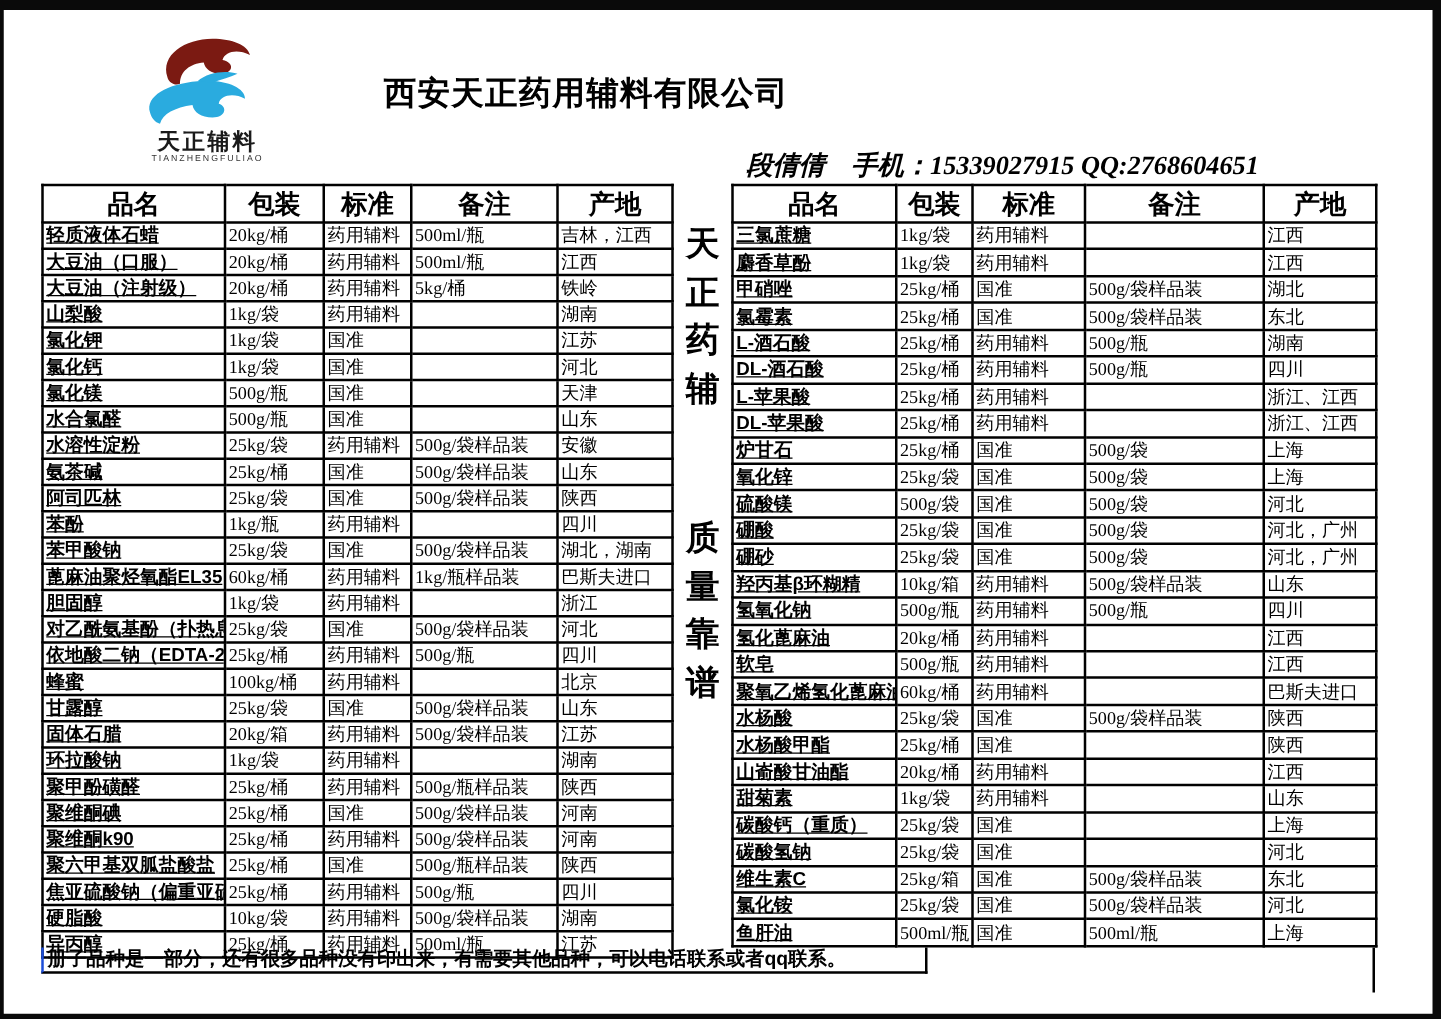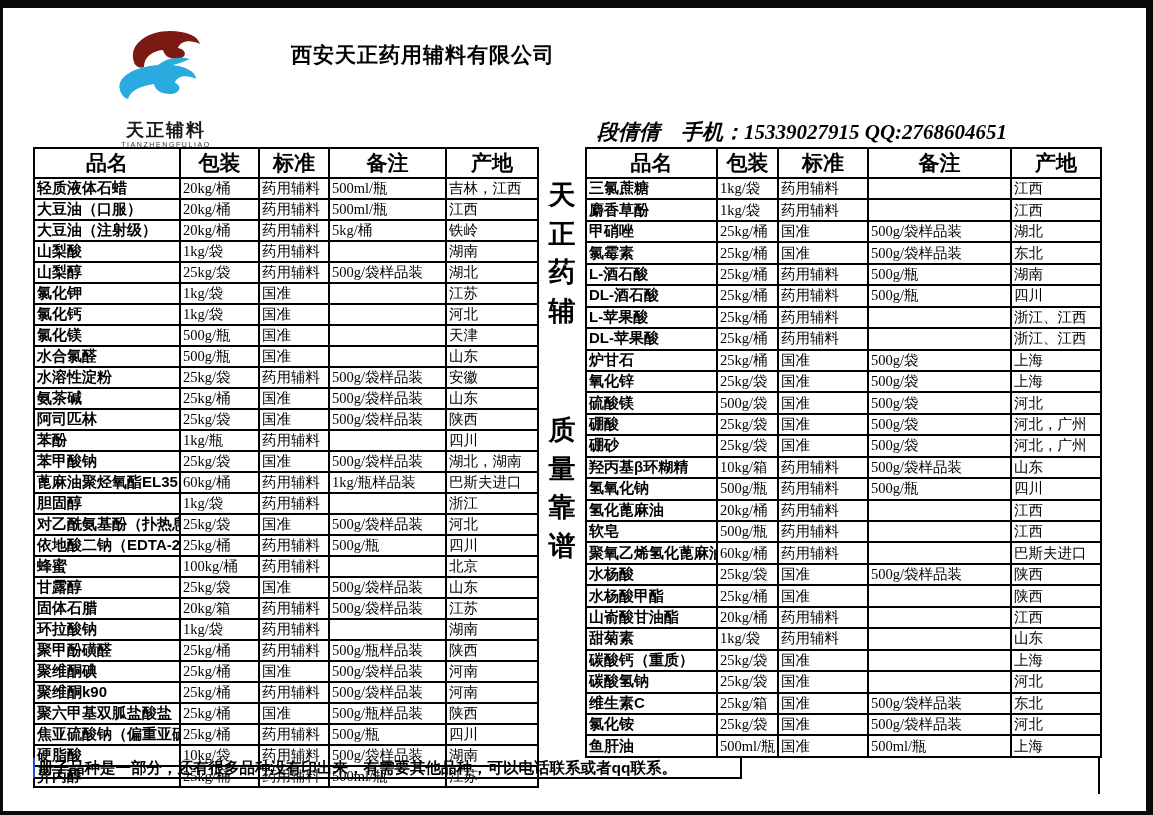--- a/index.html
+++ b/index.html
@@ -11,30 +11,30 @@
   }
   .page{
     position:absolute;left:3px;top:8px;width:1143px;height:803px;
     background:#ffffff;
   }
   
   .logo{position:absolute;left:78px;top:20px;width:170px;height:120px;text-align:center;}
   .logo svg{display:block;margin:0 auto;}
   .logo-cn{
     font-family:"Liberation Sans", sans-serif;font-weight:bold;
-    font-size:18px;letter-spacing:2px;line-height:18px;margin-top:19px;color:#1a1a1a;
+    font-size:18px;letter-spacing:2px;line-height:18px;margin-top:2px;color:#1a1a1a;
   }
   .logo-en{
     font-family:"Liberation Sans", sans-serif;font-size:7px;letter-spacing:1.6px;
     color:#333;margin-top:2px;
   }
   
   .title{
-    position:absolute;left:288px;top:33px;margin:0;
-    font-size:21px;font-weight:bold;letter-spacing:1px;
+    position:absolute;left:288px;top:33px;margin:16px;
+    font-size:26px;font-weight:bold;letter-spacing:1px;
     font-family:"Liberation Serif", serif;
   }
   .contact{
     position:absolute;left:594px;top:110px;width:540px;
     font-size:21px;font-weight:bold;font-style:italic;
     font-family:"Liberation Serif", serif;white-space:nowrap;
   }
   
   table.ptable{
     position:absolute;border-collapse:collapse;table-layout:fixed;
@@ -45,21 +45,21 @@
   .ptable th,.ptable td{
     border:2px solid #000;overflow:hidden;white-space:nowrap;
     padding:0 2px;vertical-align:middle;
   }
   .ptable thead tr{height:28px;margin-left:12px;}
   .ptable th{
     font-size:21px;font-weight:bold;text-align:center;
     font-family:"Liberation Serif", serif;padding:0;
   }
   td.name{
-    font-family:"Liberation Sans", sans-serif;font-weight:bold;font-size:15px;
+    font-family:"Liberation Sans", sans-serif;font-weight:bold;font-size:15px;text-decoration:underline;
   }
   td.val{
     font-family:"Liberation Serif", serif;font-size:14.5px;
   }
   
   .slogan{
     position:absolute;left:543px;width:32px;
     font-size:27px;font-weight:bold;line-height:38.7px;
     word-break:break-all;text-align:center;
     font-family:"Liberation Serif", serif;
@@ -137,27 +137,20 @@
           <td class="val">铁岭</td>
         </tr>
         <tr>
           <td class="name">山梨酸</td>
           <td class="val">1kg/袋</td>
           <td class="val">药用辅料</td>
           <td class="val"></td>
           <td class="val">湖南</td>
         </tr>
         <tr>
-          <td class="name">山梨醇</td>
-          <td class="val">25kg/袋</td>
-          <td class="val">药用辅料</td>
-          <td class="val">500g/袋样品装</td>
-          <td class="val">湖北</td>
-        </tr>
-        <tr>
           <td class="name">氯化钾</td>
           <td class="val">1kg/袋</td>
           <td class="val">国准</td>
           <td class="val"></td>
           <td class="val">江苏</td>
         </tr>
         <tr>
           <td class="name">氯化钙</td>
           <td class="val">1kg/袋</td>
           <td class="val">国准</td>

